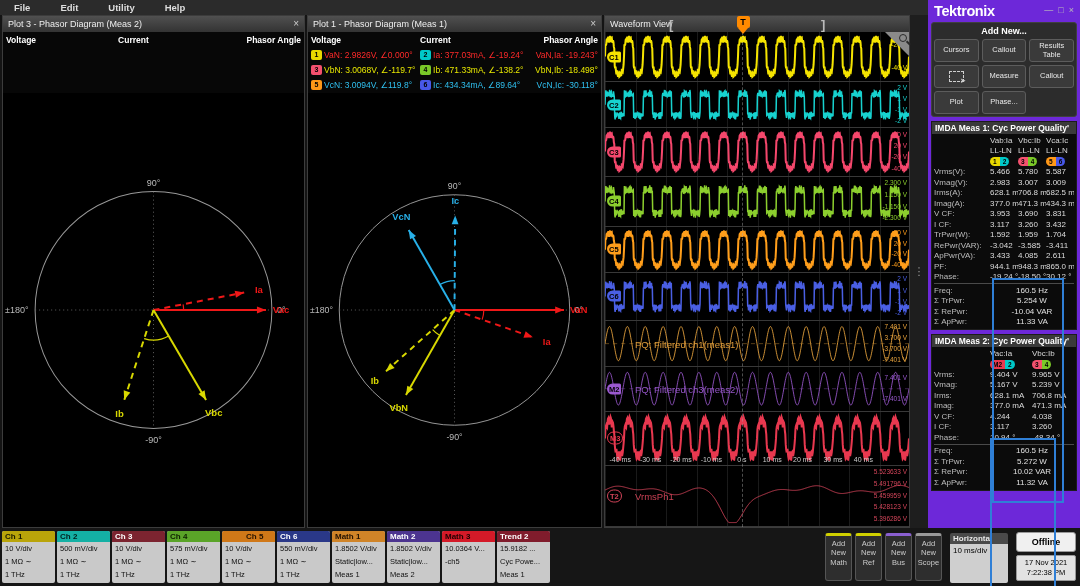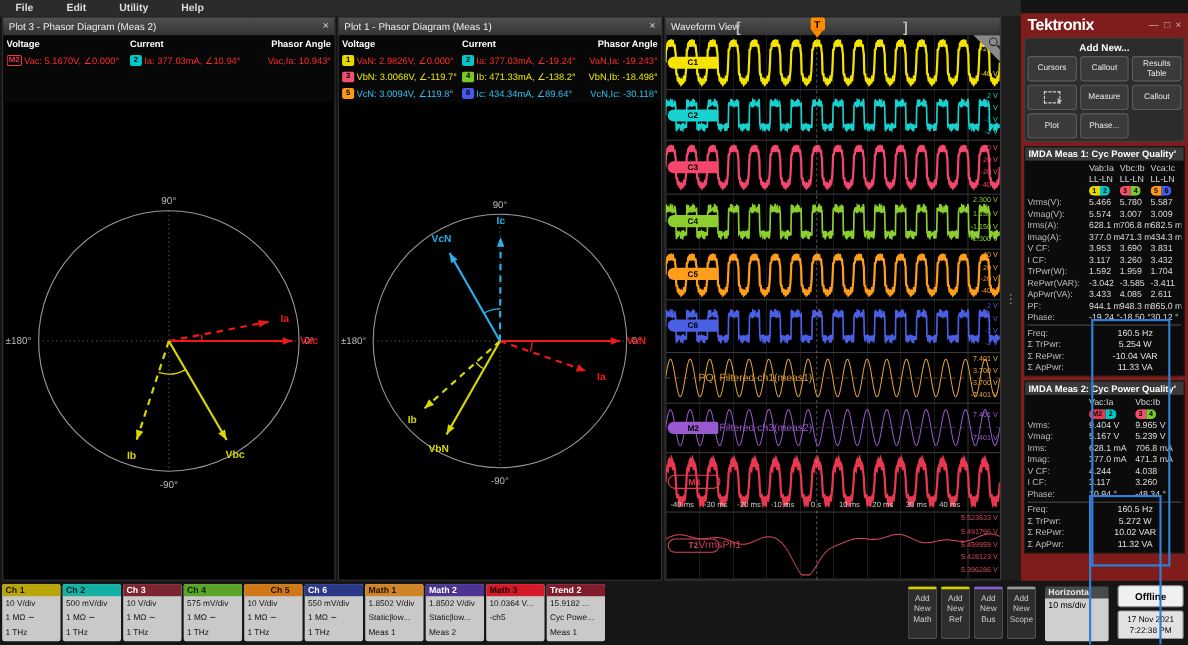--- a/index.html
+++ b/index.html
@@ -39,37 +39,37 @@
   .trigflag{position:absolute;left:131px;top:0;width:14px;z-index:5;text-align:center;}
   .tflag{display:block;width:13px;height:12px;background:#ff8a00;color:#000;font-size:9px;font-weight:bold;
          line-height:12px;border-radius:2px;margin:0 auto;}
   .tarrow{display:block;width:0;height:0;margin:0 auto;border-left:5px solid transparent;
           border-right:5px solid transparent;border-top:6px solid #ff8a00;}
   .wrows{position:absolute;top:16px;bottom:0;left:0;right:0;display:flex;flex-direction:column;}
   .wrow{position:relative;border-bottom:1px solid #383838;overflow:hidden;
         background-image:repeating-linear-gradient(90deg,rgba(120,120,120,.22) 0 1px,transparent 1px 30.5px);}
   .wrow svg{position:absolute;inset:0;width:100%;height:100%;}
   .wbadge{position:absolute;left:2px;top:50%;transform:translateY(-50%);font-size:7.5px;font-weight:bold;
-          color:#000;padding:1px 18px;border-radius:7px 2px 2px 7px;z-index:3;}
+          color:#000;padding:1px 2px;border-radius:7px 2px 2px 7px;z-index:3;}
   .wbadge.outline{background:transparent !important;border:1px solid currentColor;border-radius:8px;}
   .wlabel{position:absolute;left:30px;top:50%;transform:translateY(-50%);font-size:9.5px;z-index:3;opacity:.95;}
   .rlabels{position:absolute;right:2px;top:1px;bottom:1px;display:flex;flex-direction:column;
            justify-content:space-around;align-items:flex-end;font-size:6.5px;z-index:3;line-height:1;}
   .tlabels{position:absolute;left:0;right:0;bottom:0;height:9px;font-size:7px;color:#ccc;z-index:3;}
   .tlabels span{position:absolute;transform:translateX(-50%);}
   .trigline{position:absolute;left:137px;top:16px;bottom:0;border-left:1px dashed #aaa;opacity:.45;z-index:2;}
   .wcorner{position:absolute;right:0;top:16px;width:0;height:0;z-index:4;
            border-left:24px solid transparent;border-top:24px solid #8a8a8a;}
   .mag{position:absolute;right:2px;top:-22px;width:8px;height:8px;border:1.6px solid #2a2a2a;border-radius:50%;display:block;}
   .mag i{position:absolute;width:5px;height:1.6px;background:#2a2a2a;left:6px;top:7px;transform:rotate(45deg);}
   
   .sidestrip{position:absolute;left:910px;top:15px;width:18px;height:513px;background:#1e1e1e;
              display:flex;align-items:center;justify-content:center;color:#999;font-size:11px;}
   
-  .rightpanel{position:absolute;left:928px;top:12px;width:152px;height:528px;background:#7f1d1d;}
+  .rightpanel{position:absolute;left:928px;top:0;width:152px;height:528px;background:#6d28d9;}
   .brandbar{height:21px;display:flex;align-items:center;padding:0 6px;gap:5px;}
   .brand{color:#fff;font-weight:bold;font-size:14.5px;letter-spacing:-0.4px;margin-right:auto;}
   .wctl{color:#bbb;font-size:9px;line-height:1;}
   .addnew{margin:1px 3px;background:#2c2c2c;border:1px solid #3f3f3f;border-radius:3px;padding:2px;}
   .antitle{text-align:center;color:#fff;font-weight:bold;font-size:9px;margin:1px 0 3px;}
   .angrid{display:grid;grid-template-columns:repeat(3,1fr);gap:3px;}
   .anbtn{background:#3a3a3a;border:1px solid #5c5c5c;border-radius:3px;color:#e8e8e8;font-size:7.5px;
          min-height:23px;display:flex;align-items:center;justify-content:center;text-align:center;padding:1px;line-height:1.1;}
   .anicon{width:15px;height:11px;border:1px dashed #cfcfcf;position:relative;}
   .anicon::after{content:"➤";position:absolute;right:-3px;bottom:-4px;font-size:7px;color:#cfcfcf;}
@@ -119,31 +119,20 @@
     <div class="titlebar">
       <span>Plot 3 - Phasor Diagram (Meas 2)</span>
       <span class="close">×</span>
     </div>
     <div class="ptable" id="plot3-table">
         <div class="phead">
           <span class="pcell pcol0">Voltage</span>
           <span class="pcell pcol1">Current</span>
           <span class="pcell pcol2">Phasor Angle</span>
         </div>
-        <div class="prow">
-          <span class="pcell pcol0">
-            <span class="badge outline">M2</span>
-            <span class="ptxt" style="color: rgb(255, 42, 42);">Vac: 5.1670V, ∠0.000°</span>
-          </span>
-          <span class="pcell pcol1">
-            <span class="badge" style="background: rgb(0, 200, 200);">2</span>
-            <span class="ptxt" style="color: rgb(255, 42, 42);">Ia: 377.03mA, ∠10.94°</span>
-          </span>
-          <span class="pcell pcol2" style="color: rgb(255, 42, 42);">Vac,Ia: 10.943°</span>
-        </div>
       </div>
     <div class="phasor">
         <svg id="plot3-svg" viewBox="-150 -150 300 300">
           <circle cx="0" cy="0" r="118" fill="none" stroke="#999" stroke-width="1"></circle>
           <line x1="-118" y1="0" x2="118" y2="0" stroke="#777" stroke-width="0.8" stroke-dasharray="1,3"></line>
           <line x1="0" y1="-118" x2="0" y2="118" stroke="#777" stroke-width="0.8" stroke-dasharray="1,3"></line>
           <text x="0" y="-124" text-anchor="middle" font-size="9" fill="#bbb" font-family="&quot;Liberation Sans&quot;,sans-serif" font-weight="normal">90°</text>
           <text x="0" y="133" text-anchor="middle" font-size="9" fill="#bbb" font-family="&quot;Liberation Sans&quot;,sans-serif" font-weight="normal">-90°</text>
           <text x="123" y="3" text-anchor="start" font-size="9" fill="#bbb" font-family="&quot;Liberation Sans&quot;,sans-serif" font-weight="normal">0°</text>
           <text x="-148" y="3" text-anchor="start" font-size="9" fill="#bbb" font-family="&quot;Liberation Sans&quot;,sans-serif" font-weight="normal">±180°</text>
@@ -448,21 +437,21 @@
               </span></span>
           </div>
           <div class="mrow">
             <span class="mlabel">Vrms(V):</span>
             <span class="mval">5.466</span>
             <span class="mval">5.780</span>
             <span class="mval">5.587</span>
           </div>
           <div class="mrow">
             <span class="mlabel">Vmag(V):</span>
-            <span class="mval">5.574</span>
+            <span class="mval">2.983</span>
             <span class="mval">3.007</span>
             <span class="mval">3.009</span>
           </div>
           <div class="mrow">
             <span class="mlabel">Irms(A):</span>
             <span class="mval">628.1 m</span>
             <span class="mval">706.8 m</span>
             <span class="mval">682.5 m</span>
           </div>
           <div class="mrow">

